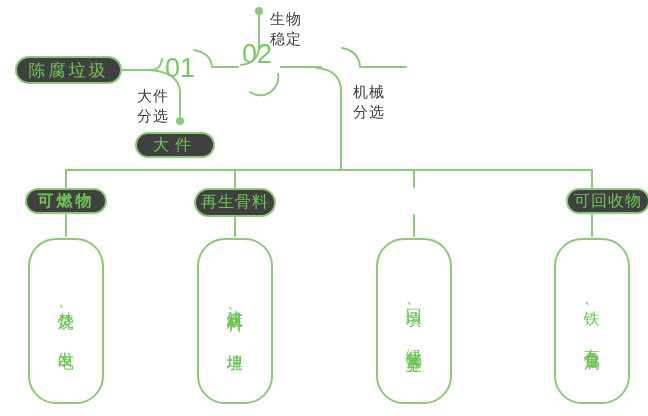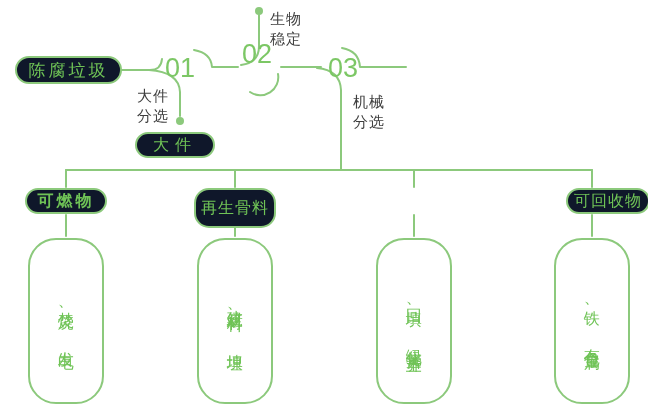--- a/index.html
+++ b/index.html
@@ -4,21 +4,21 @@
 <style>
   html,body{margin:0;padding:0;background:#fff;}
   .stage{
     position:relative;width:648px;height:416px;background:#ffffff;overflow:hidden;
     font-family:"Liberation Sans", sans-serif;
   }
   .layer{position:absolute;left:0;top:0;}
   .pill{
     position:absolute;box-sizing:border-box;border:2px solid #8cc97c;border-radius:15px;
     display:flex;align-items:center;justify-content:center;
-    color:#6fc356;background:#0f172a;
+    color:#6fc356;background:#404040;
   }
   .pill.source{font-size:17px;letter-spacing:3px;}
   .pill.small{font-size:16px;}
   .pill.sp3{letter-spacing:3px;font-weight:bold;}
   .pill.sp6{letter-spacing:6px;}
   .pill.sp1{letter-spacing:1px;}
   .stepnum{
     position:absolute;width:40px;text-align:center;color:#7cc765;
     font-size:27px;line-height:28px;font-weight:400;
   }
@@ -75,37 +75,36 @@
       <circle cx="259" cy="11" r="4"></circle>
     </g>
   </svg>
 
   <div class="pill source" style="left:15px;top:56px;width:107px;height:28px;">
     <span>陈腐垃圾</span>
   </div>
 
   <div class="stepnum" style="left:160px;top:54px;">01</div>
   <div class="stepnum" style="left:237px;top:40px;">02</div>
-  <div class="stepnum" style="left:323px;top:54px;">03</div>
 
   <div class="plabel" style="left:137px;top:86px;">大件
 分选</div>
   <div class="plabel" style="left:270px;top:9px;">生物
 稳定</div>
-  <div class="plabel" style="left:353px;top:92px;">机械
+  <div class="plabel" style="left:353px;top:82px;">机械
 分选</div>
 
   <div class="pill small sp6" style="left:135px;top:132px;width:80px;height:26px;">
     <span>大件</span>
   </div>
 
   <div class="pill small sp3" style="left:25px;top:188px;width:82px;height:26px;">
     <span>可燃物</span>
   </div>
-  <div class="pill small sp1" style="left:194px;top:188px;width:82px;height:40px;">
+  <div class="pill small sp1" style="left:194px;top:188px;width:82px;height:29px;">
     <span>再生骨料</span>
   </div>
   <div class="pill small sp1" style="left:566px;top:188px;width:84px;height:26px;">
     <span>可回收物</span>
   </div>
 
   <div class="vbox" style="left:28px;top:238px;width:76px;height:166px;">
     <span class="vtext">焚烧、　发电</span>
   </div>
   <div class="vbox" style="left:197px;top:238px;width:76px;height:166px;">

